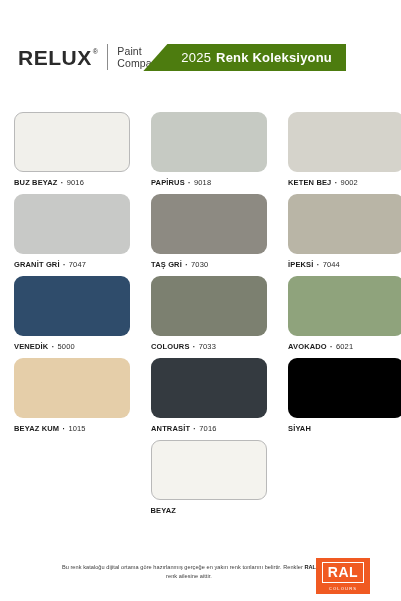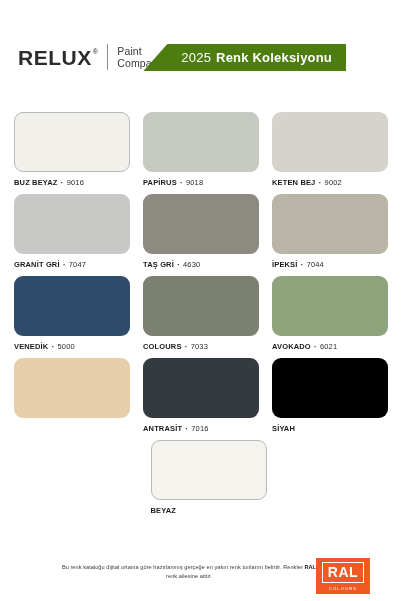--- a/index.html
+++ b/index.html
@@ -104,21 +104,21 @@
     display: flex;
     padding-left: 14px;
     margin-bottom: 7px;
   }
   .row.center {
     justify-content: center;
     padding-left: 16px;
   }
   .cell {
     width: 116px;
-    margin-right: 13px;
+    margin-right: 21px;
   }
   .row.center .cell {
     margin-right: 0;
   }
   .chip {
     width: 116px;
     height: 60px;
     border-radius: 9px;
     box-sizing: border-box;
   }
@@ -236,21 +236,21 @@
           <div class="caption"><span class="nm">KETEN BEJ</span> <span class="sep">·</span> <span class="code">9002</span></div>
         </div>
       </div>
       <div class="row">
         <div class="cell">
           <div class="chip" style="background: rgb(200, 201, 199);"></div>
           <div class="caption"><span class="nm">GRANİT GRİ</span> <span class="sep">·</span> <span class="code">7047</span></div>
         </div>
         <div class="cell">
           <div class="chip" style="background: rgb(141, 138, 130);"></div>
-          <div class="caption"><span class="nm">TAŞ GRİ</span> <span class="sep">·</span> <span class="code">4630</span></div>
+          <div class="caption"><span class="nm">TAŞ GRİ</span> <span class="sep">·</span> <span class="code">7030</span></div>
         </div>
         <div class="cell">
           <div class="chip" style="background: rgb(185, 181, 166);"></div>
           <div class="caption"><span class="nm">İPEKSİ</span> <span class="sep">·</span> <span class="code">7044</span></div>
         </div>
       </div>
       <div class="row">
         <div class="cell">
           <div class="chip" style="background: rgb(47, 76, 107);"></div>
           <div class="caption"><span class="nm">VENEDİK</span> <span class="sep">·</span> <span class="code">5000</span></div>
@@ -260,20 +260,21 @@
           <div class="caption"><span class="nm">COLOURS</span> <span class="sep">·</span> <span class="code">7033</span></div>
         </div>
         <div class="cell">
           <div class="chip" style="background: rgb(143, 163, 124);"></div>
           <div class="caption"><span class="nm">AVOKADO</span> <span class="sep">·</span> <span class="code">6021</span></div>
         </div>
       </div>
       <div class="row">
         <div class="cell">
           <div class="chip" style="background: rgb(229, 206, 169);"></div>
+          <div class="caption"><span class="nm">BEYAZ KUM</span> <span class="sep">·</span> <span class="code">1015</span></div>
         </div>
         <div class="cell">
           <div class="chip" style="background: rgb(52, 58, 64);"></div>
           <div class="caption"><span class="nm">ANTRASİT</span> <span class="sep">·</span> <span class="code">7016</span></div>
         </div>
         <div class="cell">
           <div class="chip" style="background: rgb(0, 0, 0);"></div>
           <div class="caption"><span class="nm">SİYAH</span></div>
         </div>
       </div>

